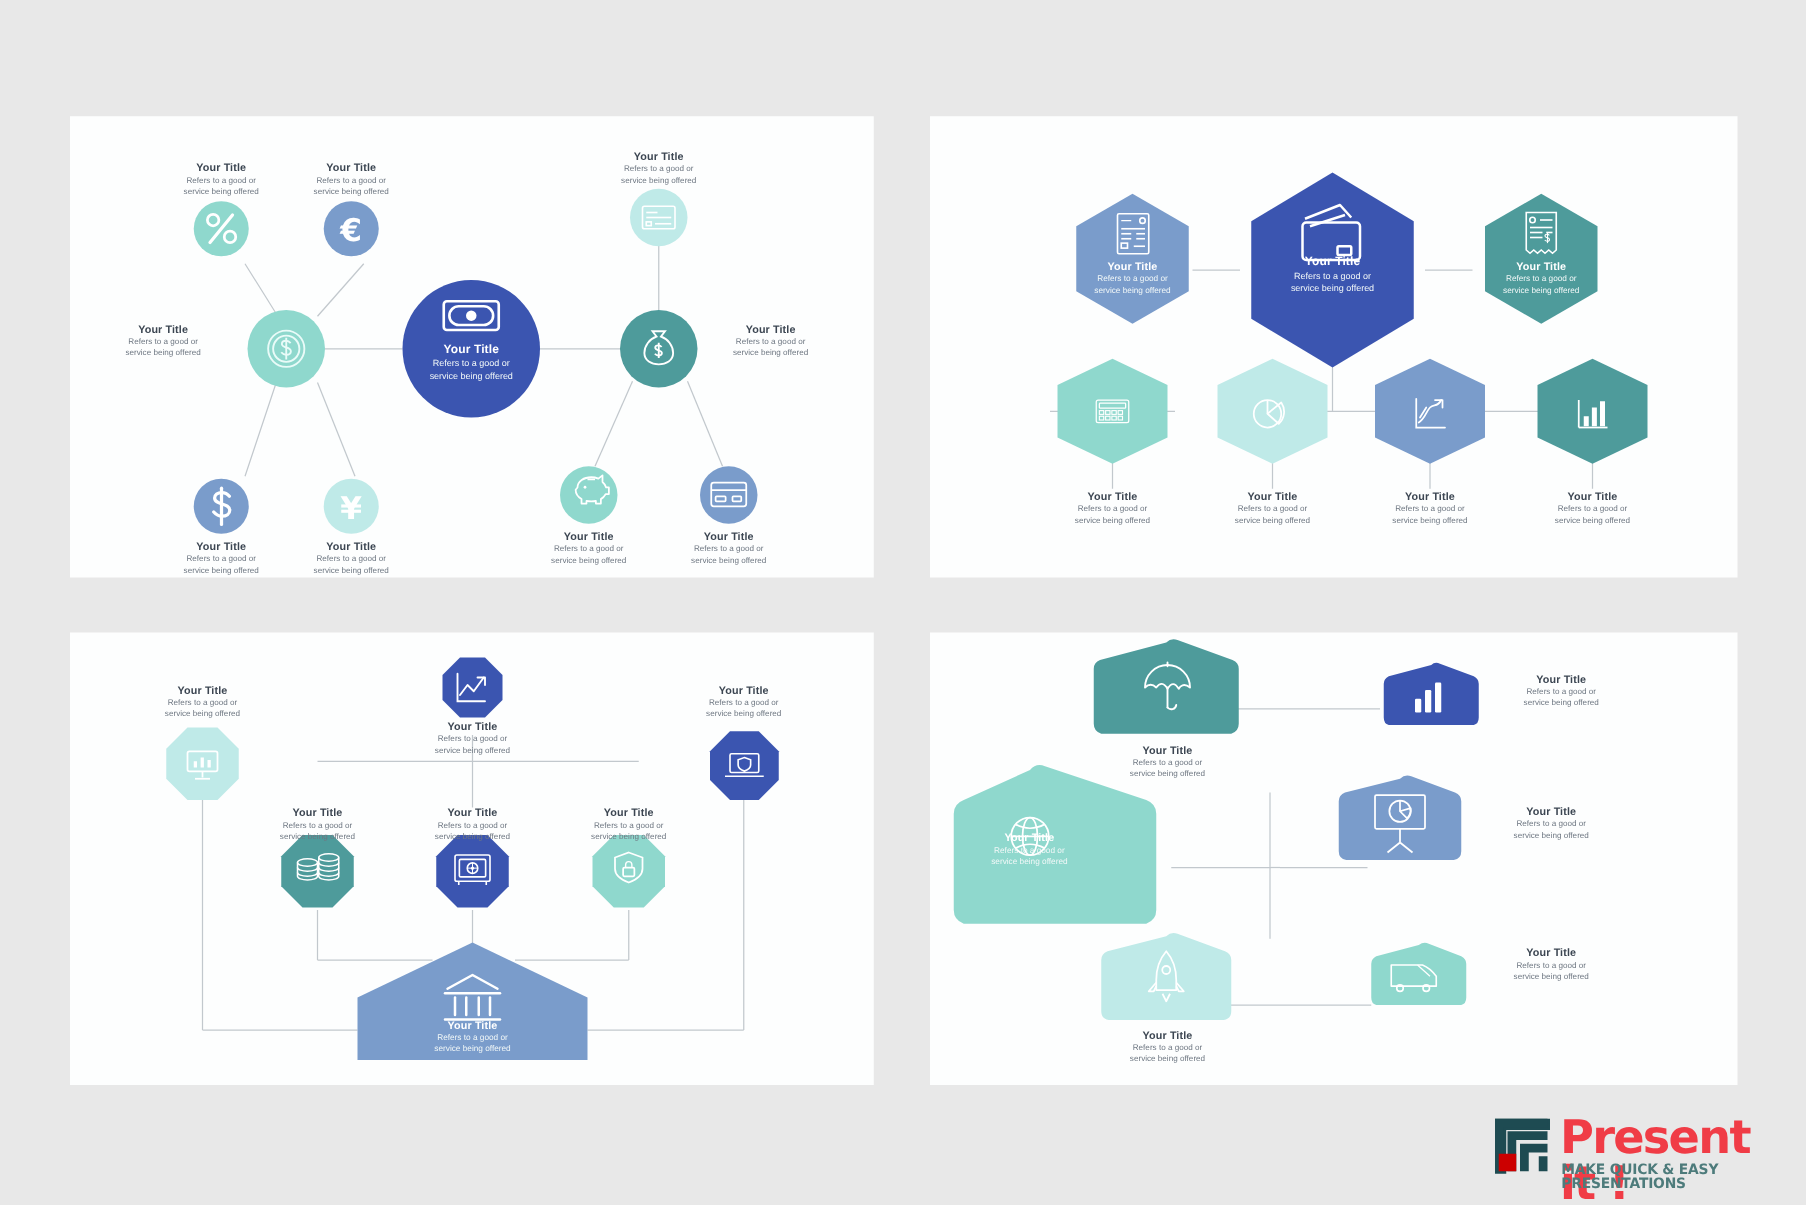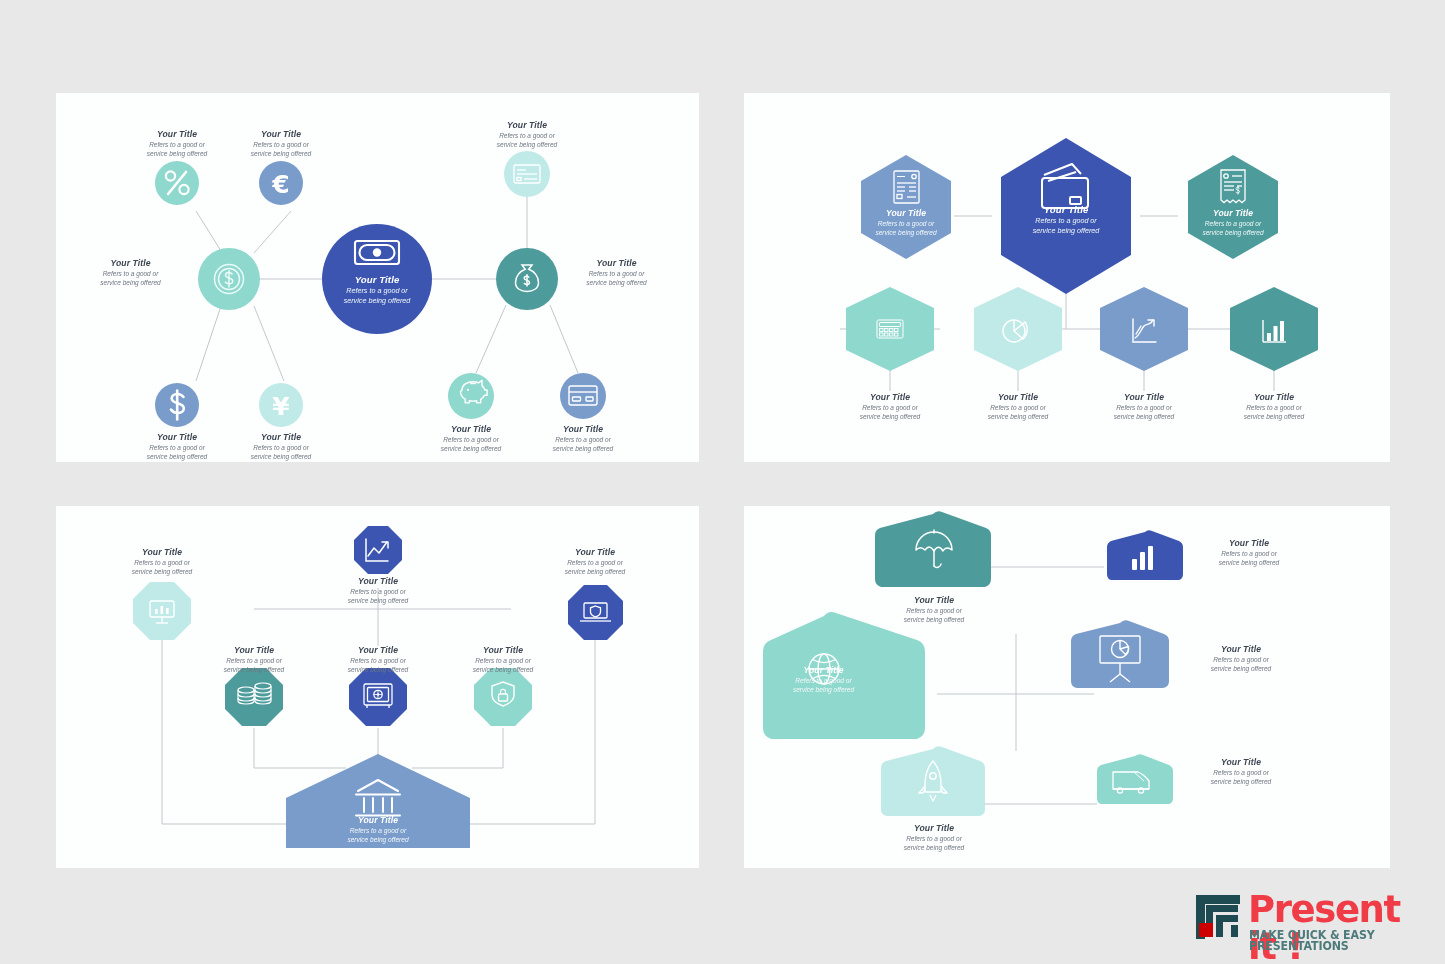--- a/index.html
+++ b/index.html
@@ -16,21 +16,21 @@
     background: #fdfefe;
   }
   #panel-1 { left: 56px;  top: 93px;  width: 643px; height: 369px; }
   #panel-2 { left: 744px; top: 93px;  width: 646px; height: 369px; }
   #panel-3 { left: 56px;  top: 506px; width: 643px; height: 362px; }
   #panel-4 { left: 744px; top: 506px; width: 646px; height: 362px; }
 
   svg { display: block; overflow: visible; }
 
   
-  .lbl { position: absolute; text-align: center; line-height: 1.12; font-style: italic; }
+  .lbl { position: absolute; text-align: center; line-height: 1.12; }
   .lbl .t {
     font-weight: bold; color: #3c4652; font-size: 8.6px;
     letter-spacing: .1px; white-space: nowrap;
   }
   .lbl .s {
     color: #6e7782; font-size: 6.5px; margin-top: 1.5px;
     white-space: nowrap;
   }
   .lbl.on-shape .t { color: #ffffff; font-size: 8.6px; }
   .lbl.on-shape .s { color: #f2f8f8; font-size: 6.6px; }

